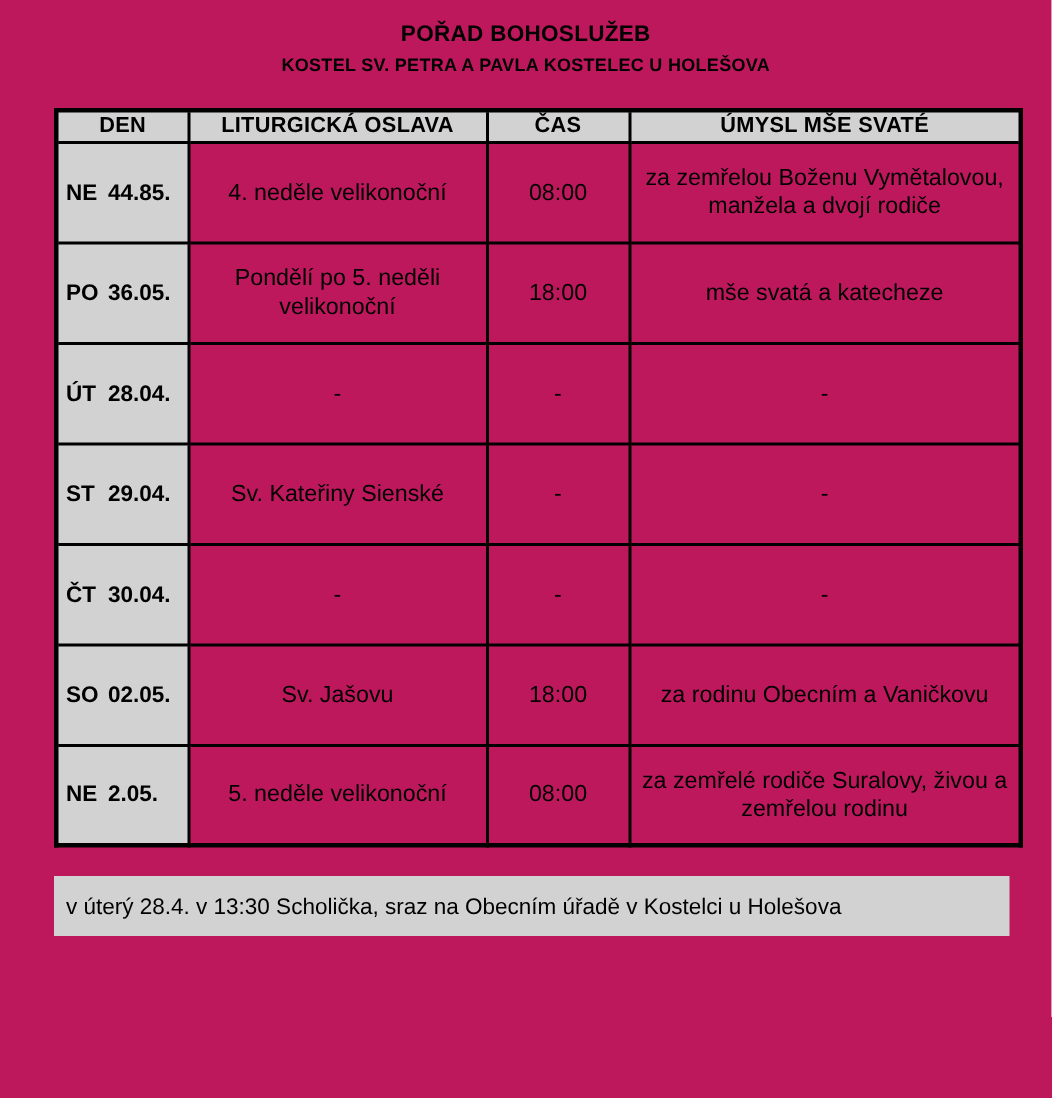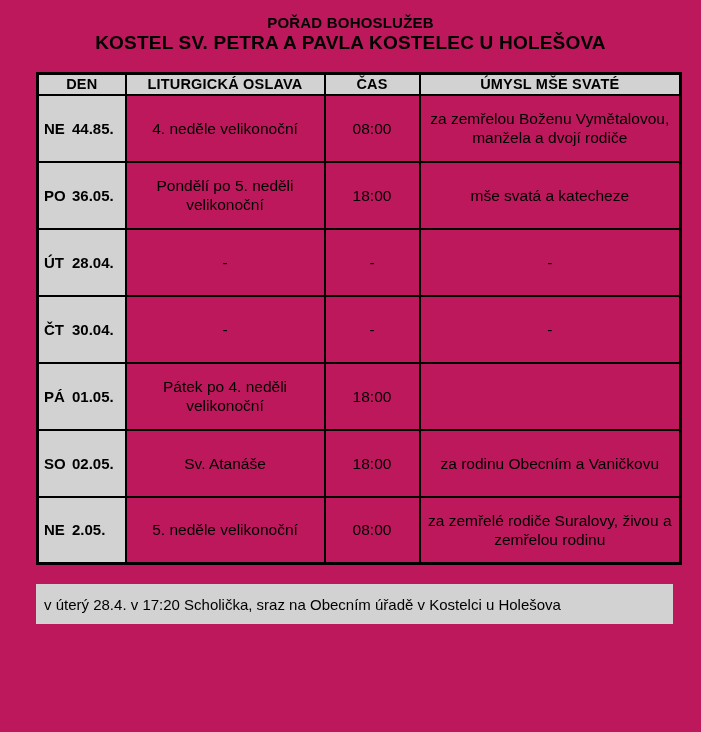--- a/index.html
+++ b/index.html
@@ -7,21 +7,21 @@
     width:701px;height:732px;
     font-family:"Liberation Sans", sans-serif;
     color:#000;
     -webkit-font-smoothing:antialiased;
   }
   .page{width:701px;height:732px;overflow:hidden;position:relative;background:#be185d;}
 
   
   .titles{padding-top:13px;text-align:center;}
   .title-main{font-weight:bold;font-size:15px;line-height:20px;letter-spacing:.2px;}
-  .title-sub{font-weight:bold;font-size:19px;line-height:20px;letter-spacing:.2px;}
+  .title-sub{font-weight:bold;font-size:12px;line-height:20px;letter-spacing:.2px;}
   .title-date{font-size:15px;line-height:20px;}
 
   
   table.schedule{
     border-collapse:collapse;
     table-layout:fixed;
     margin:19px 0 0 36px;
     width:643px;
     border:3px solid #000;
   }
@@ -114,41 +114,41 @@
         <td class="time-cell">18:00</td>
         <td class="intention-cell">mše svatá a katecheze</td>
       </tr>
       <tr>
         <td class="day-cell"><span class="day-abbrev">ÚT</span><span>28.04.</span></td>
         <td class="celebration-cell">-</td>
         <td class="time-cell">-</td>
         <td class="intention-cell">-</td>
       </tr>
       <tr>
+        <td class="day-cell"><span class="day-abbrev">ST</span><span>29.04.</span></td>
+        <td class="celebration-cell">Sv. Kateřiny Sienské</td>
+        <td class="time-cell">-</td>
+        <td class="intention-cell">-</td>
+      </tr>
+      <tr>
         <td class="day-cell"><span class="day-abbrev">ČT</span><span>30.04.</span></td>
         <td class="celebration-cell">-</td>
         <td class="time-cell">-</td>
         <td class="intention-cell">-</td>
       </tr>
       <tr>
-        <td class="day-cell"><span class="day-abbrev">PÁ</span><span>01.05.</span></td>
-        <td class="celebration-cell">Pátek po 4. neděli velikonoční</td>
-        <td class="time-cell">18:00</td>
-        <td class="intention-cell"></td>
-      </tr>
-      <tr>
         <td class="day-cell"><span class="day-abbrev">SO</span><span>02.05.</span></td>
-        <td class="celebration-cell">Sv. Atanáše</td>
+        <td class="celebration-cell">Sv. Jašovu</td>
         <td class="time-cell">18:00</td>
         <td class="intention-cell">za rodinu Obecním a Vaničkovu</td>
       </tr>
       <tr>
         <td class="day-cell"><span class="day-abbrev">NE</span><span>2.05.</span></td>
         <td class="celebration-cell">5. neděle velikonoční</td>
         <td class="time-cell">08:00</td>
         <td class="intention-cell">za zemřelé rodiče Suralovy, živou a zemřelou rodinu</td>
       </tr>
     </tbody>
   </table>
 
-  <div class="note">v úterý 28.4. v 17:20 Scholička, sraz na Obecním úřadě v Kostelci u Holešova</div>
+  <div class="note">v úterý 28.4. v 13:30 Scholička, sraz na Obecním úřadě v Kostelci u Holešova</div>
 
 </div>
 
 </body></html>

